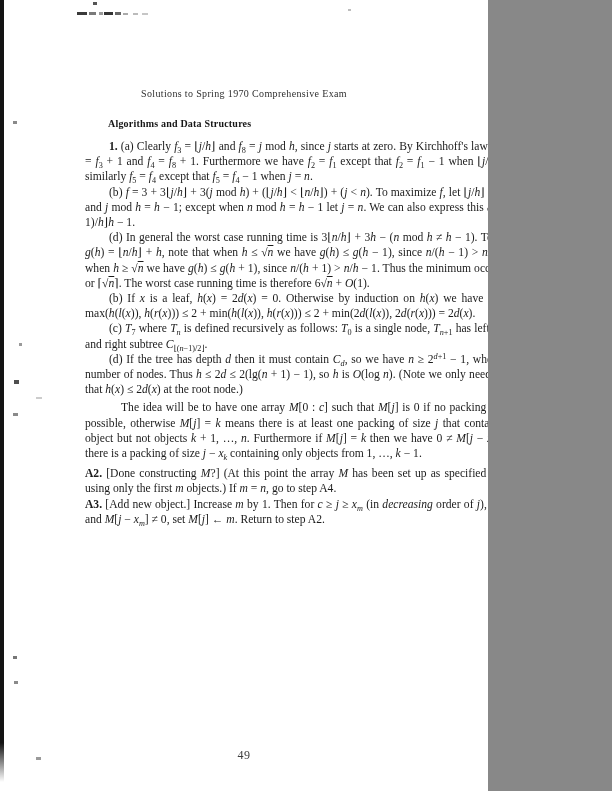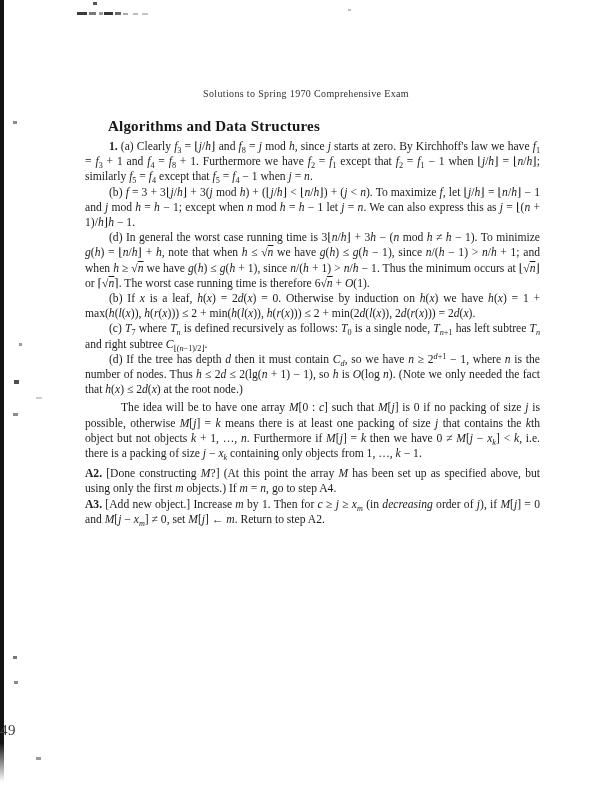--- a/index.html
+++ b/index.html
@@ -1,59 +1,59 @@
 <!DOCTYPE html>
 <html><head>
 <meta charset="utf-8">
 <style>
   html,body{margin:0;padding:0;background:#888;}
   .page{
     position:relative;
-    width:612px;height:791px;
+    width:488px;height:791px;
     background:var(--paper,#fff);
     overflow:hidden;
     font-family:"Liberation Serif","DejaVu Serif",serif;
     color:var(--ink,#1b1b1b);
   }
   .edge-bar{
     position:absolute;left:0;top:0;width:4px;height:782px;
     background:linear-gradient(180deg,#131313 0%,#131313 92%,#131313 95%,rgba(19,19,19,0) 100%);
   }
   .running-head{
     position:absolute;top:88px;left:0;right:0;
     text-align:center;
     font-size:10px;letter-spacing:.35px;
     color:#2f2f2f;
   }
   .section-title{
     position:absolute;top:118px;left:108px;
-    font-size:15px;font-weight:bold;letter-spacing:.2px;
+    font-size:10px;font-weight:bold;letter-spacing:.2px;
     color:#161616;
   }
   .content{
     position:absolute;left:85px;top:139px;width:455px;
     font-size:11.6px;line-height:15.2px;
     text-align:justify;
   }
   .content p{margin:0;padding:0;}
   .ind-num{text-indent:24px;}
   .ind-sub{text-indent:24px;}
   .ind-idea{text-indent:36px;}
   .gap-lg{margin-top:12px !important;}
   .gap-md{margin-top:5px !important;}
   .gap-sm{margin-top:3px !important;}
   sub,sup{font-size:8.2px;line-height:0;}
   sub{vertical-align:-2.5px;}
   sup{vertical-align:4px;}
   .ov{text-decoration:overline;}
   i{font-style:italic;}
   .page-number{
-    position:absolute;top:722px;left:0;right:0;
-    text-align:left;
-    font-size:15px;color:#3d3d3d;letter-spacing:.5px;
+    position:absolute;top:748px;left:0;right:0;
+    text-align:center;
+    font-size:12px;color:#3d3d3d;letter-spacing:.5px;
   }
   .speck-layer{position:absolute;inset:0;pointer-events:none;}
 </style>
 </head>
 <body>
 
 <div class="page" style="--ink: #1b1b1b; --paper: #ffffff;">
   <div class="edge-bar"></div>
   <div class="speck-layer">
       <span style="position: absolute; left: 93px; top: 2px; width: 4px; height: 3px; background: rgb(85, 85, 85);"></span>

